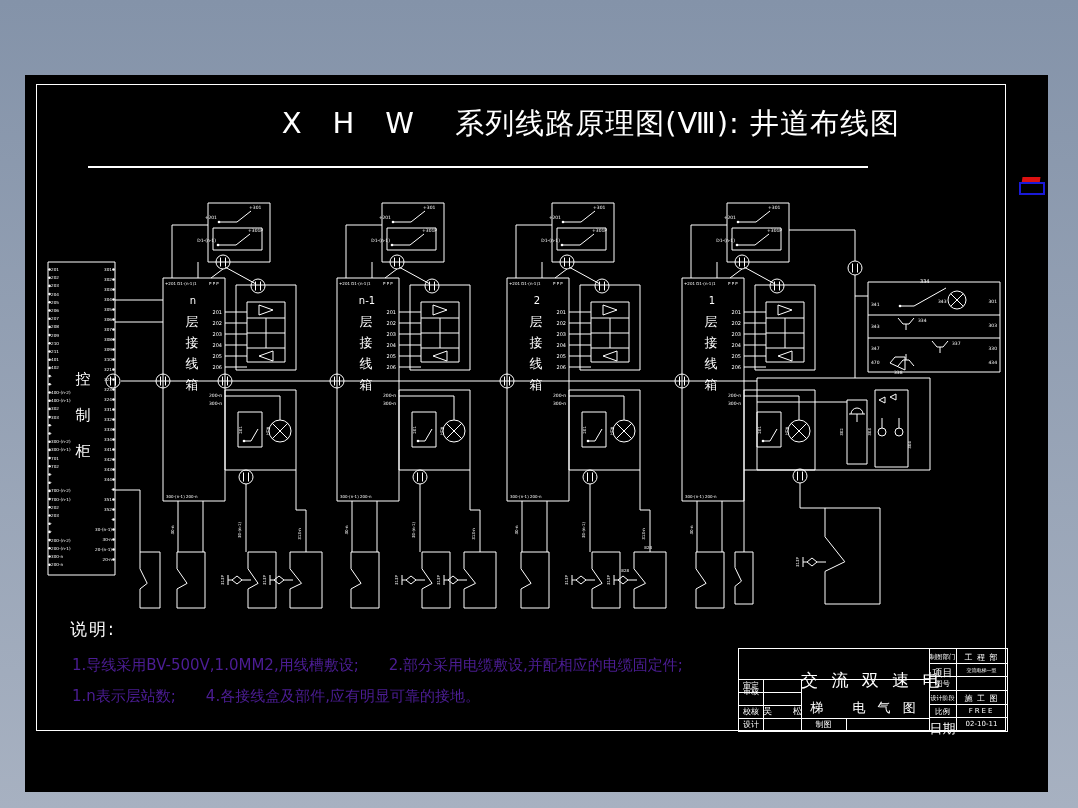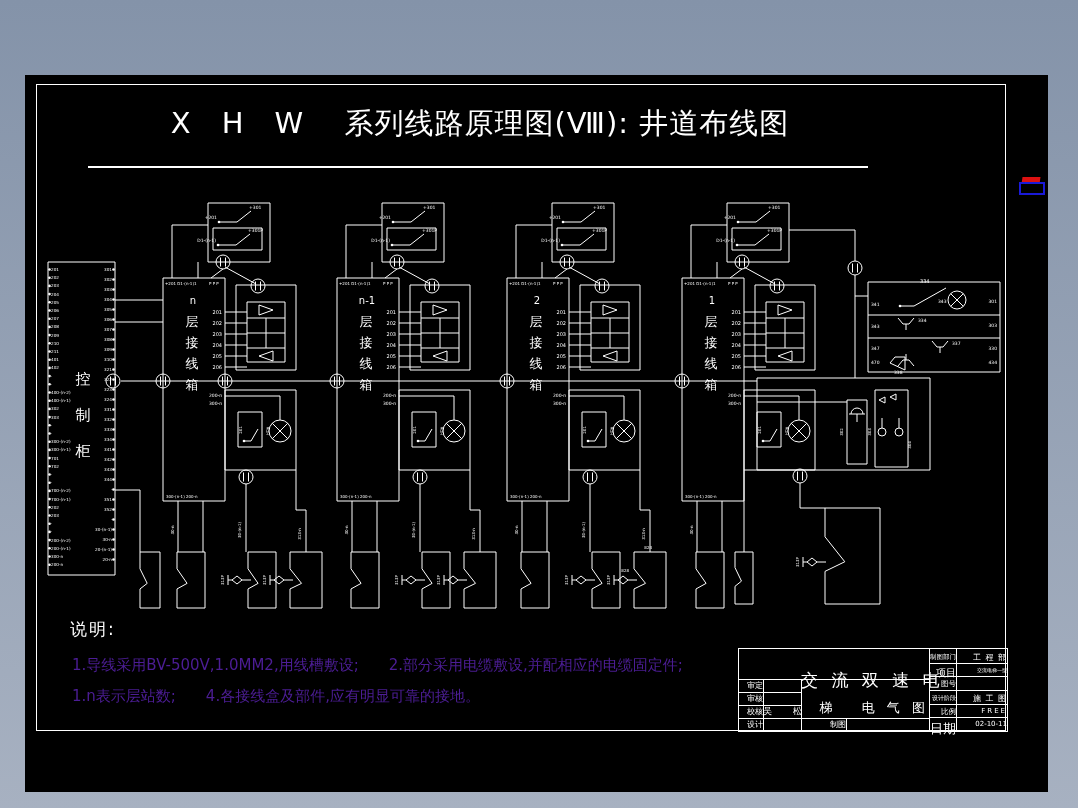--- a/index.html
+++ b/index.html
@@ -8,30 +8,30 @@
     background:linear-gradient(180deg,#8493a9,#a7b1c1);
     font-family:"DejaVu Sans","Liberation Sans",sans-serif;
   }
   .abs{position:absolute}
   #canvas{left:25px;top:75px;width:1023px;height:717px;background:#000}
   #frame{left:36px;top:84px;width:968px;height:645px;border:1px solid #fff}
   #schematic{left:0;top:0;width:1078px;height:808px}
   #schematic line,#schematic path,#schematic rect,#schematic circle{stroke:#fff;fill:none;stroke-width:1;vector-effect:non-scaling-stroke}
   #schematic text{fill:#fff;stroke:none;font-family:"DejaVu Sans","Liberation Sans",sans-serif}
   #schematic .f{fill:#fff;stroke:none}
-  #title{left:60px;top:104px;width:840px;text-align:center;color:#fff;font-size:29px;letter-spacing:1px;white-space:nowrap}
+  #title{left:60px;top:104px;width:840px;text-align:right;color:#fff;font-size:29px;letter-spacing:1px;white-space:nowrap}
   #title-underline{left:88px;top:166px;width:780px;height:2px;background:#fff}
   #notes-heading{left:70px;top:618px;color:#fff;font-size:17px;letter-spacing:2px}
   .note-line{left:72px;color:#4c1d95;font-size:15px;white-space:nowrap}
   #note-1{top:656px}
   #note-2{top:687px}
   
   #titleblock{left:738px;top:648px;width:268px;height:82px;border:1px solid #fff;color:#fff}
   #titleblock .ln{position:absolute;background:#fff}
-  #titleblock span{position:absolute;display:block;text-align:right;white-space:nowrap;overflow:visible}
+  #titleblock span{position:absolute;display:block;text-align:center;white-space:nowrap;overflow:visible}
   .tb-lab-l{left:0;width:24px;height:13px;line-height:13px;font-size:8px}
   .tb-val-l{left:24px;width:38px;height:13px;line-height:13px;font-size:9px}
   .tb-lab-r{left:190px;width:27px;font-size:6.5px}
   .tb-val-r{left:217px;width:51px;font-size:7px}
   
   #watermark{left:1019px;top:176px;width:27px;height:20px}
   #wm-red{position:absolute;left:3px;top:1px;width:18px;height:7px;transform:skewX(-8deg)}
   #wm-blue{position:absolute;left:0;top:6px;width:22px;height:9px;border-width:2px;border-style:solid}
 </style>
 </head>
@@ -652,21 +652,21 @@
   <div class="ln" style="left:0;top:30px;width:190px;height:1px"></div>
   <div class="ln" style="left:0;top:43px;width:62px;height:1px"></div>
   <div class="ln" style="left:0;top:56px;width:62px;height:1px"></div>
   <div class="ln" style="left:0;top:69px;width:190px;height:1px"></div>
   <div class="ln" style="left:24px;top:30px;width:1px;height:52px"></div>
   <div class="ln" style="left:62px;top:30px;width:1px;height:52px"></div>
   <div class="ln" style="left:107px;top:69px;width:1px;height:13px"></div>
 
   <span class="tb-lab-l" style="top:30px">审定</span>
   <span class="tb-val-l" style="top:30px"></span>
-  <span class="tb-lab-l" style="top:43px">审核</span>
+  <span class="tb-lab-l" style="top:36px">审核</span>
   <span class="tb-val-l" style="top:43px"></span>
   <span class="tb-lab-l" style="top:56px">校核</span>
   <span class="tb-val-l" style="top:56px;letter-spacing:6px">吴　松</span>
   <span class="tb-lab-l" style="top:69px">设计</span>
   <span class="tb-val-l" style="top:69px"></span>
 
   <span style="left:62px;top:20px;width:128px;font-size:17px;letter-spacing:4px">交 流 双 速 电</span>
   <span style="left:62px;top:50px;width:128px;font-size:13px;letter-spacing:4px">梯　 电 气 图</span>
   <span style="left:62px;top:69px;width:45px;height:19px;line-height:13px;font-size:8px">制图</span>
 

